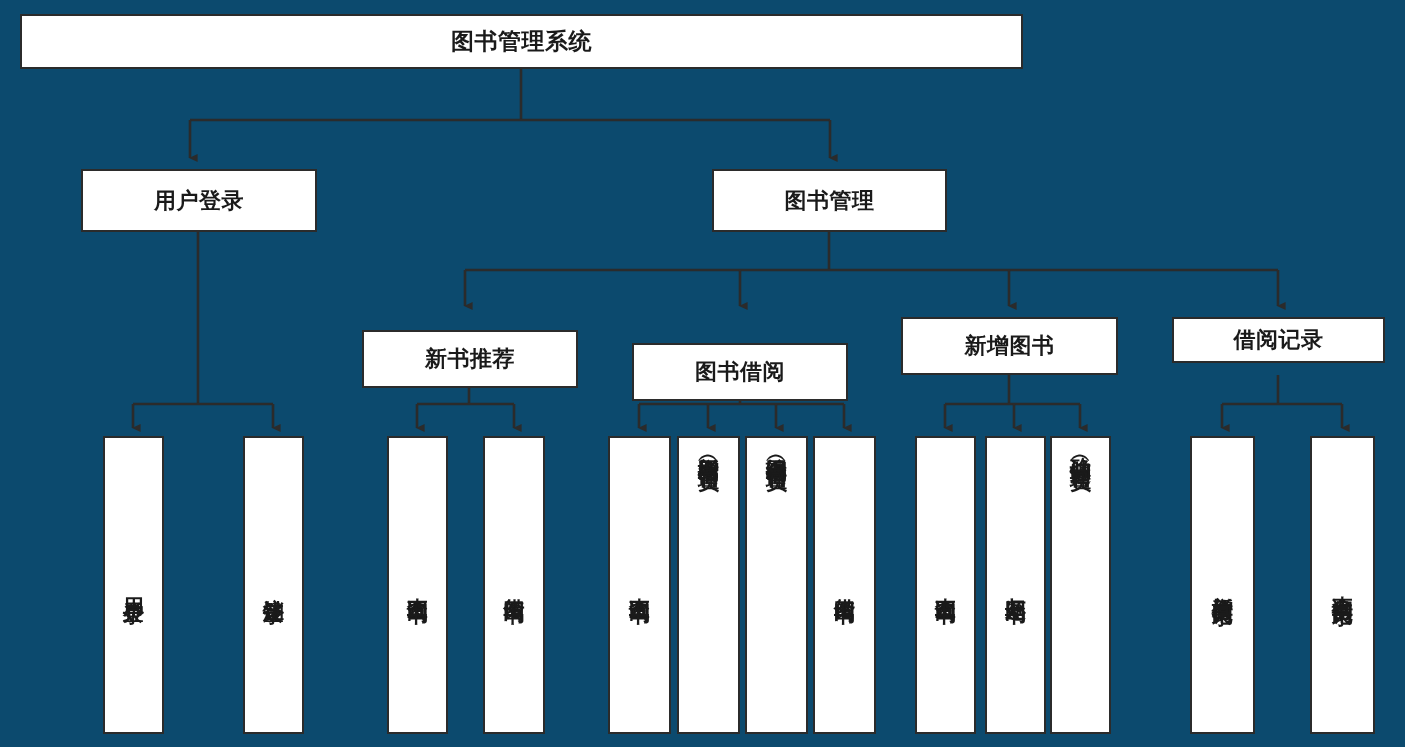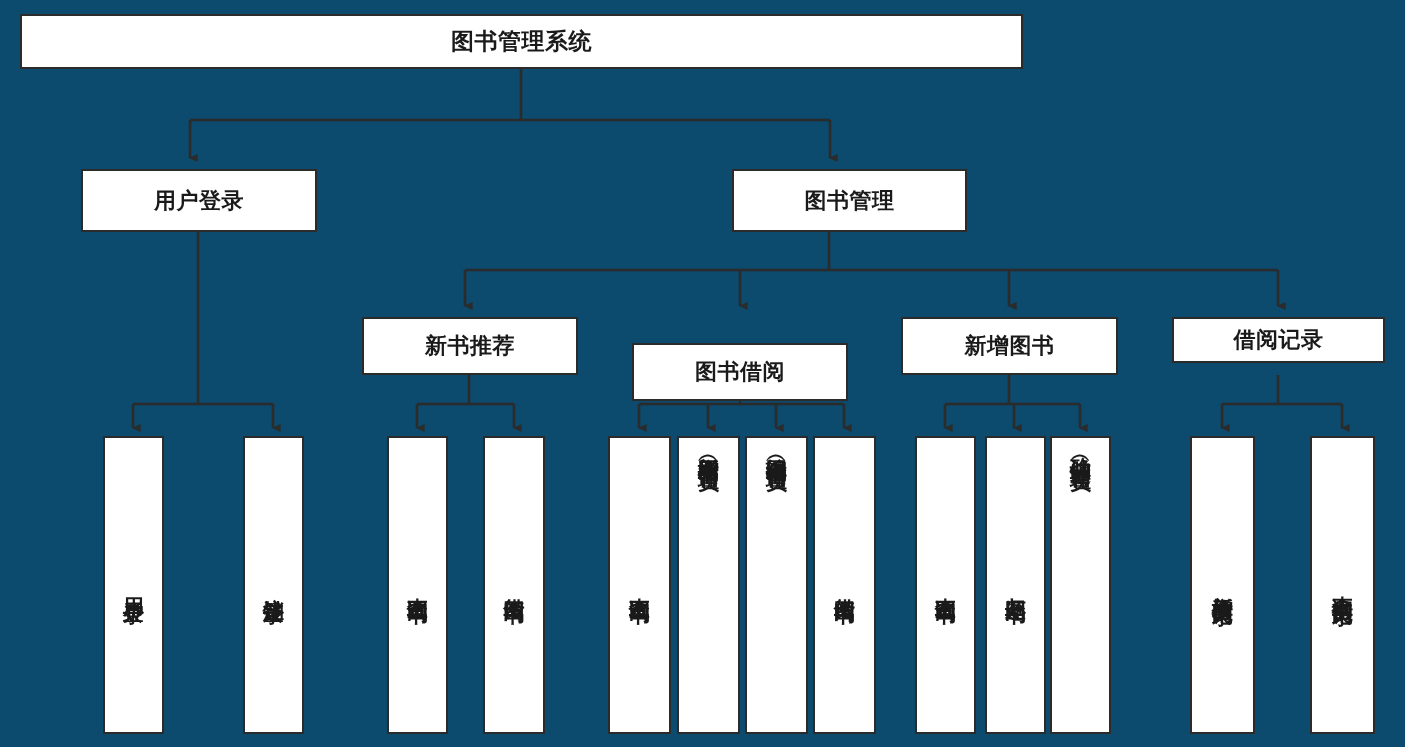--- a/index.html
+++ b/index.html
@@ -125,25 +125,25 @@
   </svg>
 
   <div class="node root" style="left:20px; top:14px; width:1003px; height:55px;">
     <span class="label">图书管理系统</span>
   </div>
 
   <div class="node" style="left:81px; top:169px; width:236px; height:63px;">
     <span class="label">用户登录</span>
   </div>
 
-  <div class="node" style="left:712px; top:169px; width:235px; height:63px;margin-left:20px;">
+  <div class="node" style="left:712px; top:169px; width:235px; height:63px;">
     <span class="label">图书管理</span>
   </div>
 
-  <div class="node" style="left:362px; top:317px; width:216px; height:58px;">
+  <div class="node" style="left:362px; top:330px; width:216px; height:58px;">
     <span class="label">新书推荐</span>
   </div>
 
   <div class="node" style="left:632px; top:317px; width:216px; height:58px;margin-top:26px;">
     <span class="label">图书借阅</span>
   </div>
 
   <div class="node" style="left:901px; top:317px; width:217px; height:58px;">
     <span class="label">新增图书</span>
   </div>

